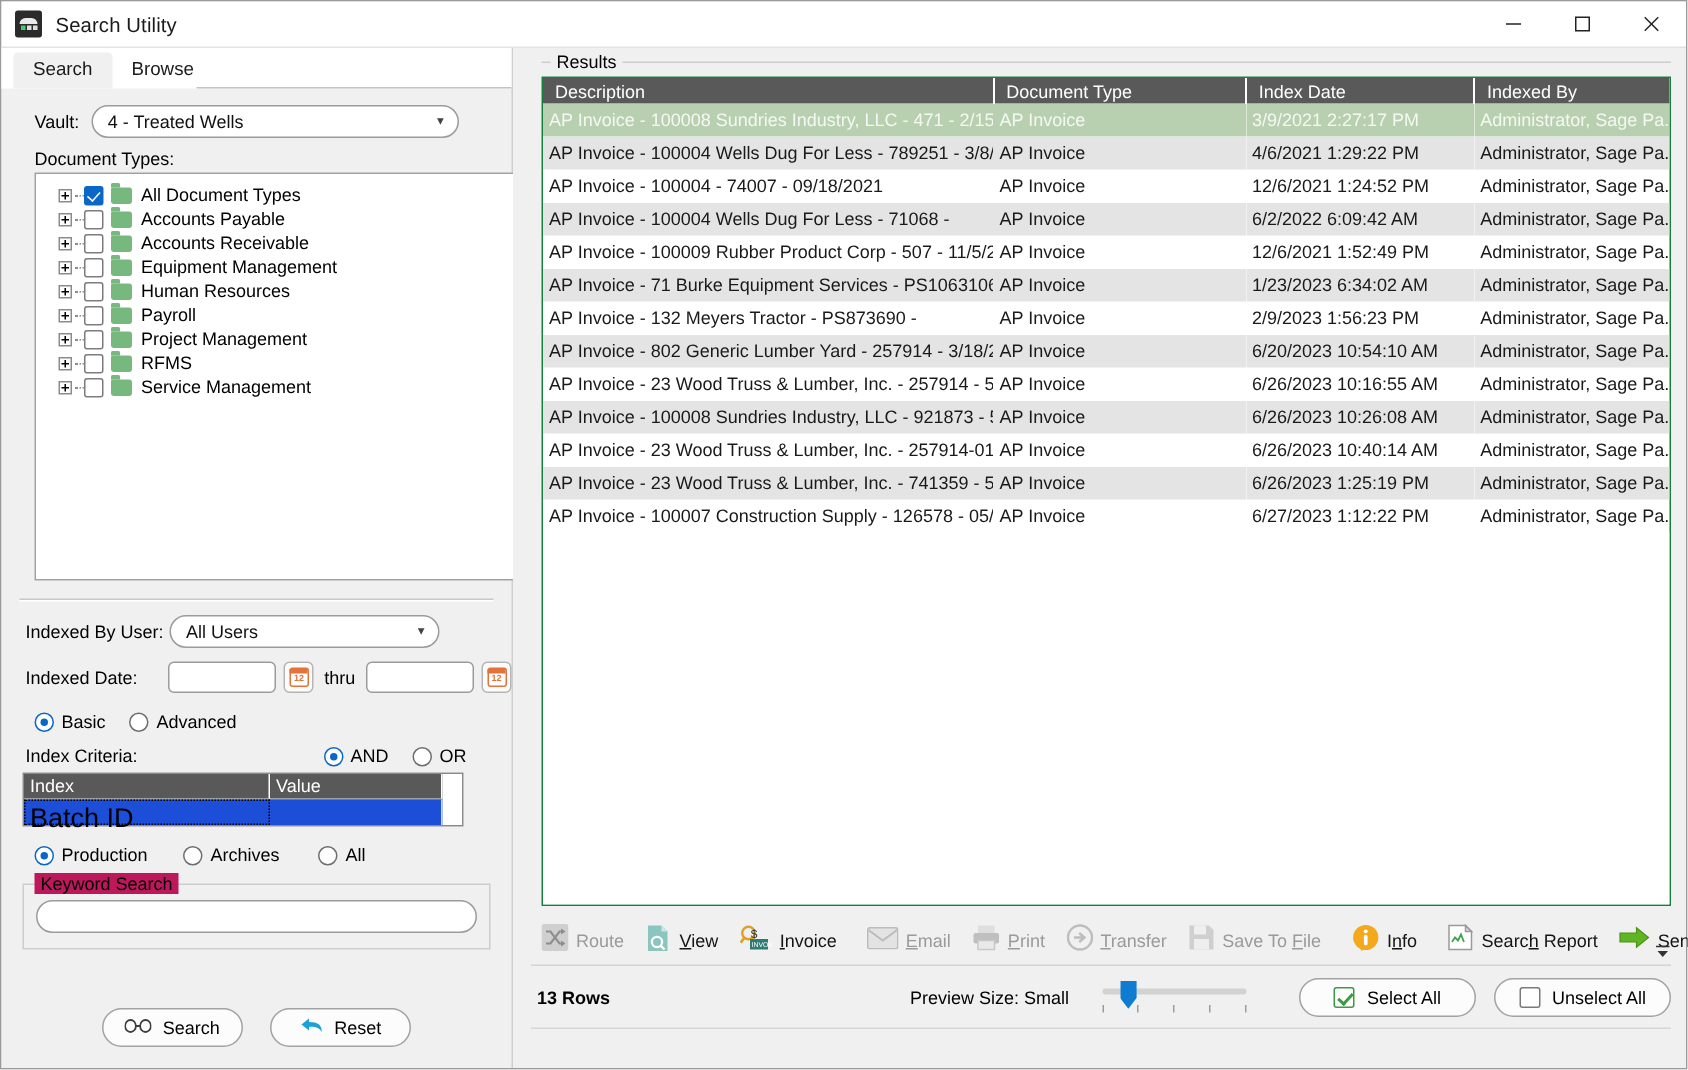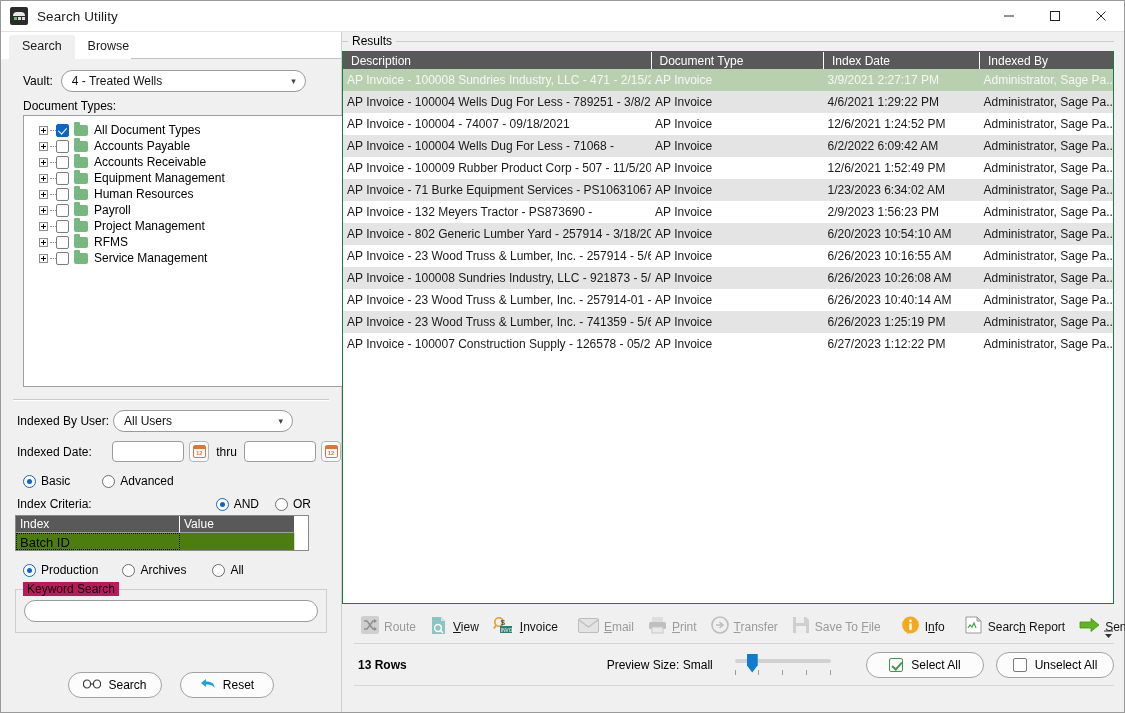--- a/index.html
+++ b/index.html
@@ -313,23 +313,23 @@
     color: #fff;
     font-size: 12px;
     padding: 1px 0 0 4px;
     border-right: 1px solid #fff;
     border-bottom: 1px solid #a0a0a0;
   }
   .gh.c1 { width: 164px; }
   .gh.c2 { width: 115px; }
   .grid-row { display: flex; height: 17px; }
   .gc {
-    font-size: 13px;
+    font-size: 18px;
     padding: 1px 0 0 3px;
-    background: #4d7c0f;
+    background: #1d4ed8;
   }
   .gc.c1 { width: 164px; border: 1px dotted #000; }
   .gc.c2 { width: 115px; border-right: 1px solid #d6d6d6; }
 
   .kw-group {
     margin: 12px 14px 0 14px;
     border: 1px solid #cdcdcd;
     padding: 10px 8px 10px 8px;
     position: relative;
   }
@@ -361,21 +361,21 @@
     border-radius: 13px;
     background: #fcfcfc;
     display: flex; align-items: center; justify-content: center;
     gap: 7px;
     font-size: 12px;
     cursor: default;
   }
 
   
   .results-group {
-    margin: 9px 10px 0 0;
+    margin: 9px 10px 0 19px;
     flex: 1 1 auto;
     display: flex;
     flex-direction: column;
     min-height: 0;
     position: relative;
     border-top: 1px solid #cdcdcd;
     padding-top: 0;
   }
   .results-legend {
     position: absolute;
@@ -663,21 +663,21 @@
         <div class="calbtn">
           <span class="calico"></span>
         </div>
         <span class="thru">thru</span>
         <div class="datefield" title=""></div>
         <div class="calbtn">
           <span class="calico"></span>
         </div>
       </div>
 
-      <div class="frow" style="margin-left:22px;margin-top:12px;gap:16px;">
+      <div class="frow" style="margin-left:22px;margin-top:12px;">
         <span class="radio-item">
           <span class="radio on"></span>
           <span>Basic</span>
         </span>
         <span class="radio-item">
           <span class="radio"></span>
           <span>Advanced</span>
         </span>
       </div>
 

